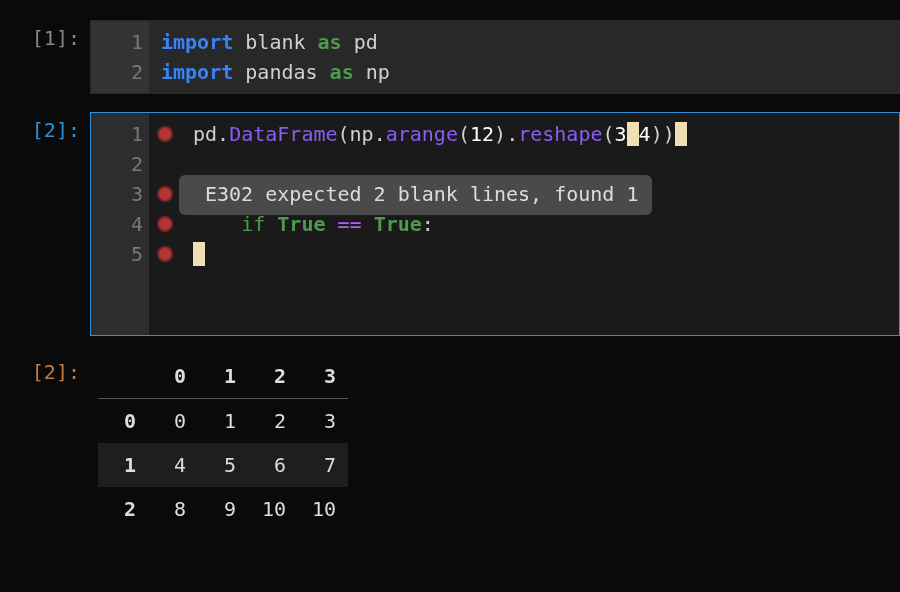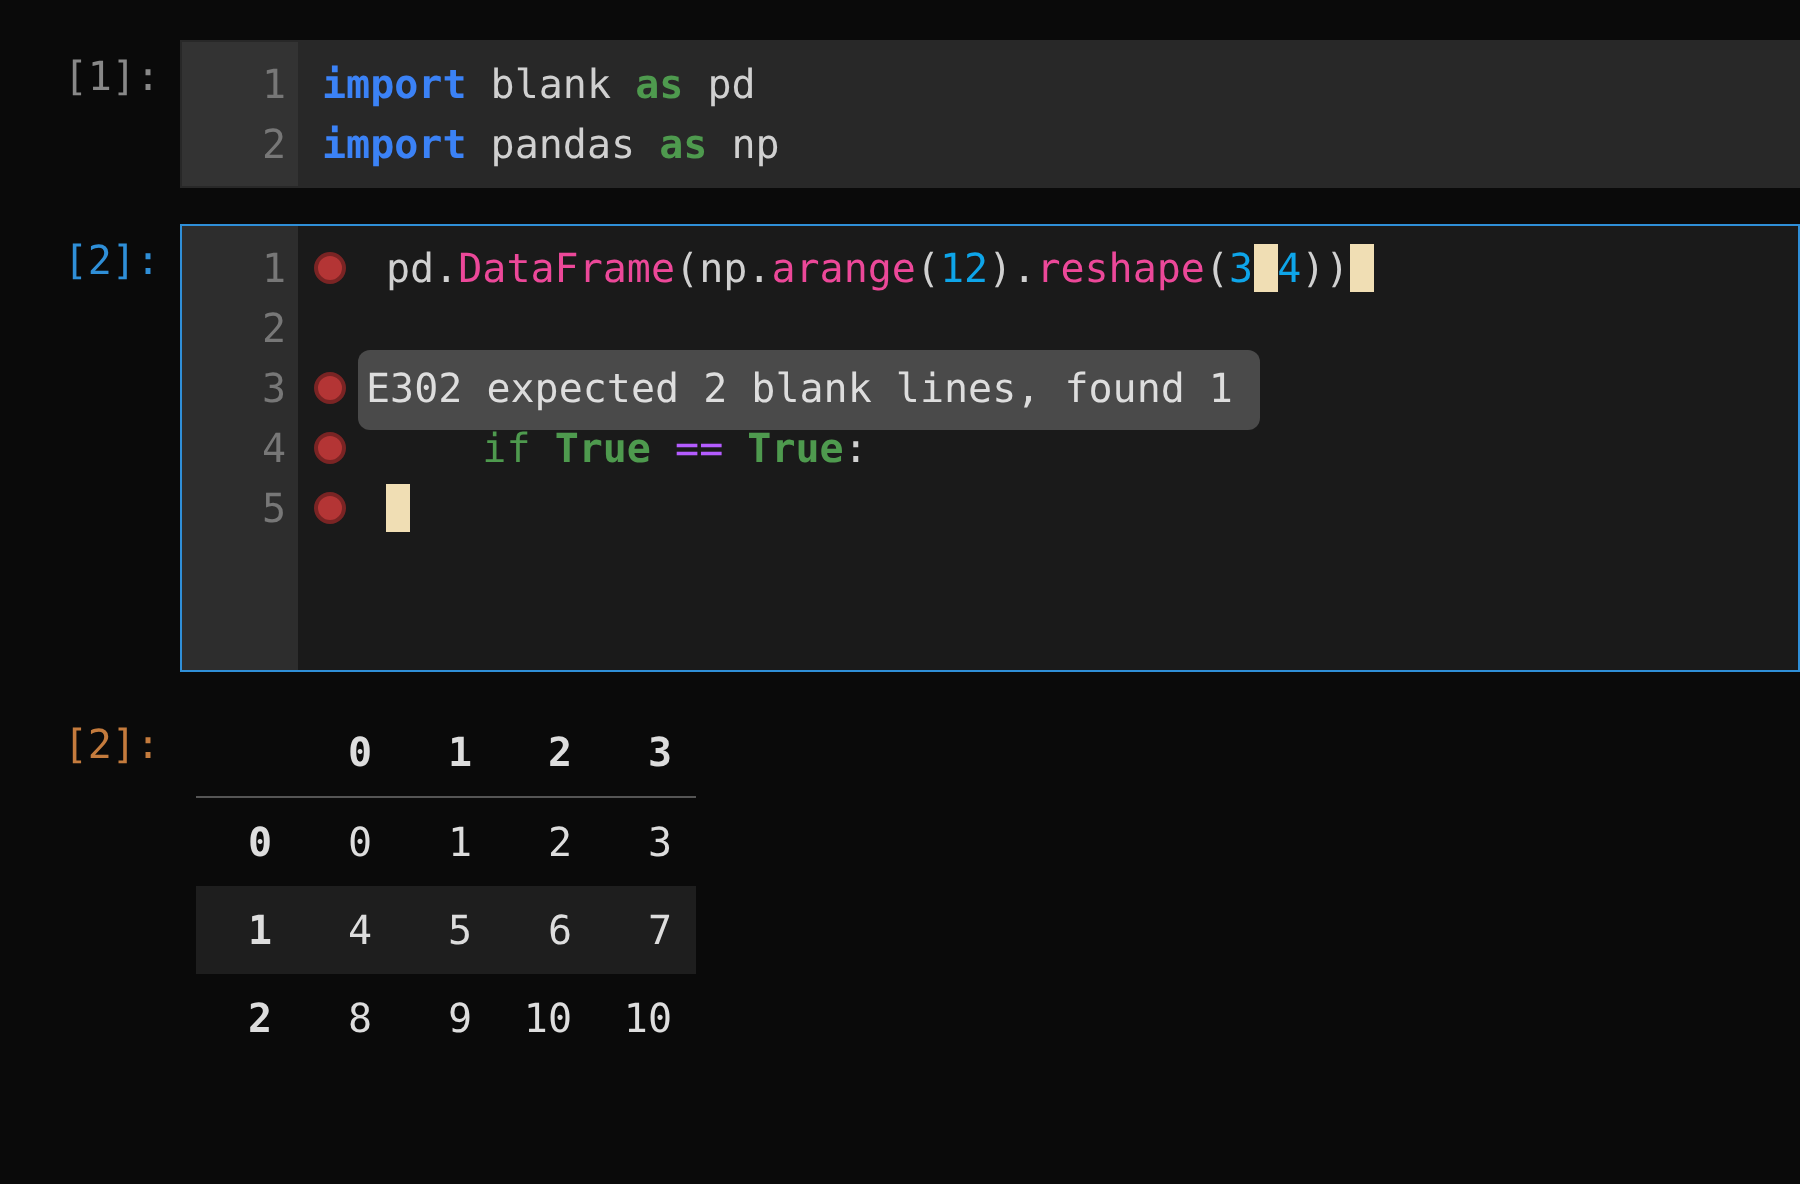--- a/index.html
+++ b/index.html
@@ -85,38 +85,38 @@
     line-height: 30px;
     white-space: pre;
     position: relative;
     flex: 1;
   }
   .kw-import { color: #3b82f6; font-weight: bold; }
   .kw-as     { color: #4e9a4e; font-weight: bold; }
   .kw-if     { color: #4e9a4e; font-weight: normal; }
   .kw-true   { color: #4e9a4e; font-weight: bold; }
   .ident     { color: #d0d0d0; }
-  .func      { color: #ec4899; }
-  .num       { color: #0ea5e9; }
+  .func      { color: #8b5cf6; }
+  .num       { color: #ffffff; }
   .punct     { color: #d0d0d0; }
   .op-eq     { color: #b45cff; }
   .hl-block {
     display: inline-block;
     width: 12px;
     height: 24px;
     background: #f0deb4;
     vertical-align: middle;
     position: relative;
     top: -2px;
   }
   .lint-tooltip {
     position: absolute;
     background: #4a4a4a;
     color: #ddd;
-    padding: 4px 14px 6px 4px;
+    padding: 4px 14px 6px 26px;
     border-radius: 6px;
     font-size: 20px;
     white-space: nowrap;
   }
   .df-table {
     border-collapse: collapse;
     font-size: 20px;
     color: #ddd;
     margin-left: 8px;
   }

